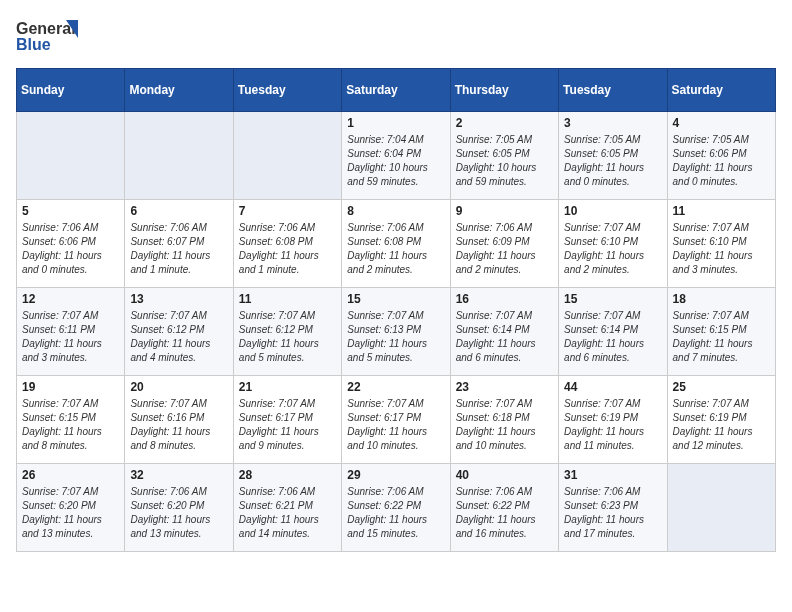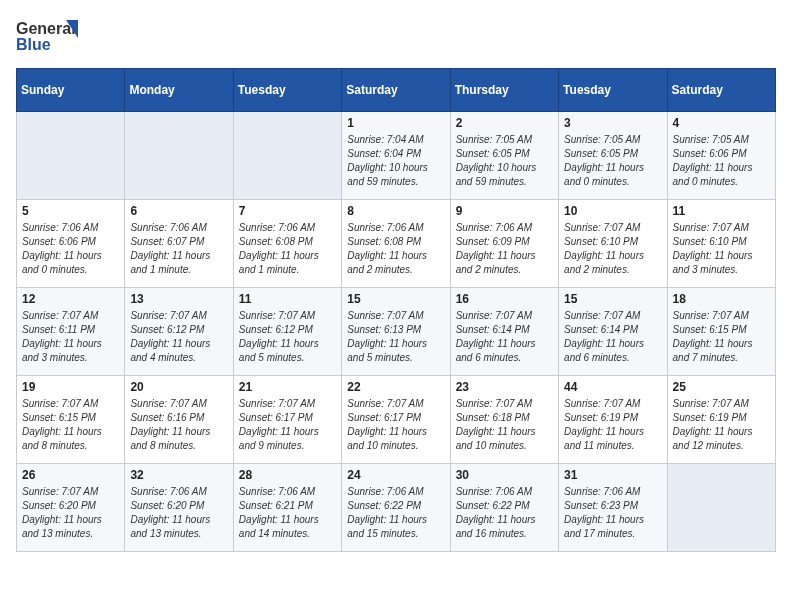--- a/index.html
+++ b/index.html
@@ -310,28 +310,28 @@
 and 13 minutes.</div>
         </td>
         <td>
           <div class="day-number">28</div>
           <div class="day-info" style="white-space: pre-line;">Sunrise: 7:06 AM
 Sunset: 6:21 PM
 Daylight: 11 hours
 and 14 minutes.</div>
         </td>
         <td>
-          <div class="day-number">24</div>
+          <div class="day-number">29</div>
           <div class="day-info" style="white-space: pre-line;">Sunrise: 7:06 AM
 Sunset: 6:22 PM
 Daylight: 11 hours
 and 15 minutes.</div>
         </td>
         <td>
-          <div class="day-number">30</div>
+          <div class="day-number">40</div>
           <div class="day-info" style="white-space: pre-line;">Sunrise: 7:06 AM
 Sunset: 6:22 PM
 Daylight: 11 hours
 and 16 minutes.</div>
         </td>
         <td>
           <div class="day-number">31</div>
           <div class="day-info" style="white-space: pre-line;">Sunrise: 7:06 AM
 Sunset: 6:23 PM
 Daylight: 11 hours

